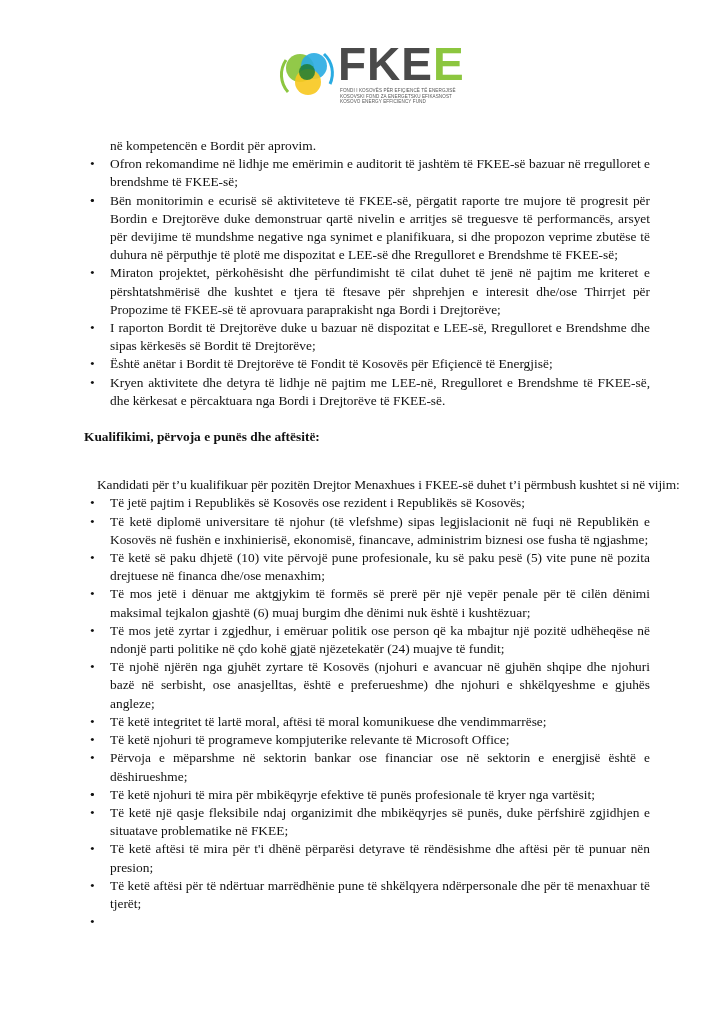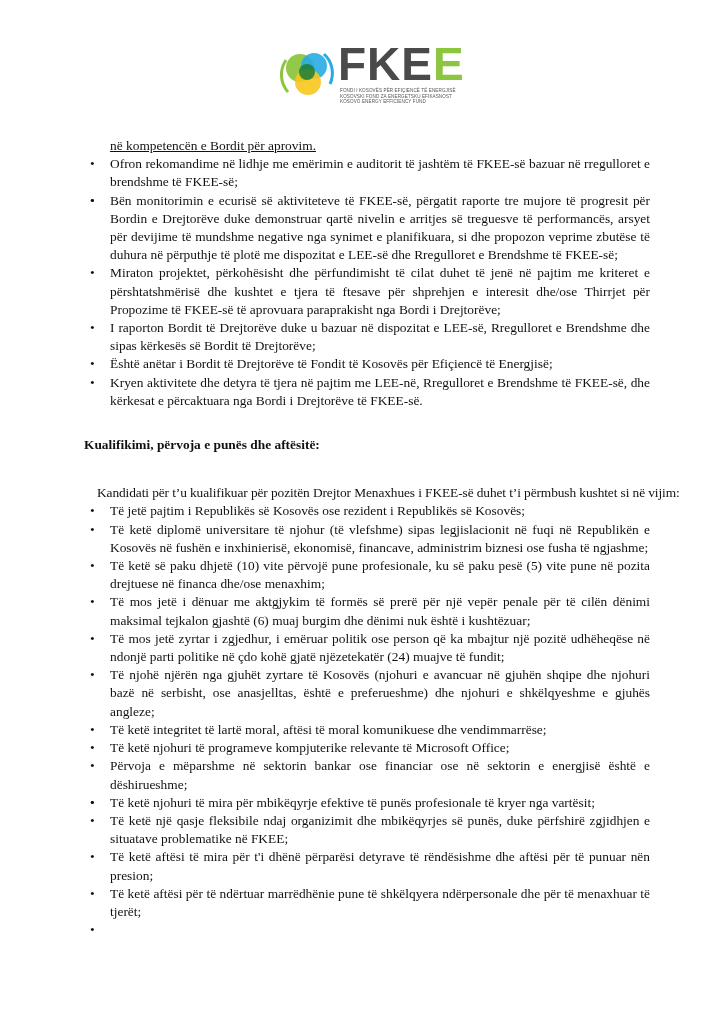--- a/index.html
+++ b/index.html
@@ -6,25 +6,25 @@
   body { width: 725px; height: 1024px; position: relative; overflow: hidden;
          font-family: "Liberation Serif", serif; color: #111; }
   .logo { position: absolute; left: 278px; top: 40px; width: 175px; height: 70px; }
   .logo svg { position: absolute; left: 0; top: 0; }
   .logo-word { position: absolute; left: 60px; top: 4px; font-family: "Liberation Sans", sans-serif;
                font-weight: bold; font-size: 46px; letter-spacing: 1px; color: #4a4a4a; line-height: 40px; }
   .logo-word .last { color: #8cc63f; }
   .logo-sub { position: absolute; left: 62px; top: 48px; font-family: "Liberation Sans", sans-serif;
               font-size: 4.6px; line-height: 5.6px; color: #555; white-space: nowrap; letter-spacing: 0.1px; }
   .page { position: absolute; left: 84px; top: 137px; width: 566px; font-size: 13.4px; line-height: 18.2px; }
-  .cont { padding-left: 26px; text-decoration: underline; }
+  .cont { padding-left: 26px; }
   ul { list-style: none; margin: 0; padding: 0; }
   li { position: relative; padding-left: 26px; text-align: justify; }
   li .bullet { position: absolute; left: 6px; top: 0; }
-  .heading { font-weight: bold; margin-top: 26px; }
+  .heading { font-weight: bold; margin-top: 18px; }
   .intro { margin-top: 30px; padding-left: 13px; white-space: nowrap; letter-spacing: -0.1px; }
 </style>
 </head>
 <body>
 
 <div class="logo">
   <svg width="60" height="70" viewBox="0 0 60 70">
     <path d="M8 20 A26 26 0 0 0 10 52" stroke="#8cc63f" stroke-width="3" fill="none"></path>
     <path d="M46 14 A26 26 0 0 1 52 44" stroke="#29abe2" stroke-width="3" fill="none"></path>
     <circle cx="22" cy="28" r="14" fill="#8cc63f" opacity="0.95"></circle>
@@ -42,21 +42,21 @@
 
 <div class="page">
   <div class="cont">në kompetencën e Bordit për aprovim.</div>
   <ul>
     <li><span class="bullet">•</span><span>Ofron rekomandime në lidhje me emërimin e auditorit të jashtëm të FKEE-së bazuar në rregulloret e brendshme të FKEE-së;</span></li>
     <li><span class="bullet">•</span></li>
     <li><span class="bullet">•</span><span>Bën monitorimin e ecurisë së aktiviteteve të FKEE-së, përgatit raporte tre mujore të progresit për Bordin e Drejtorëve duke demonstruar qartë nivelin e arritjes së treguesve të performancës, arsyet për devijime të mundshme negative nga synimet e planifikuara, si dhe propozon veprime zbutëse të duhura në përputhje të plotë me dispozitat e LEE-së dhe Rregulloret e Brendshme të FKEE-së;</span></li>
     <li><span class="bullet">•</span><span>Miraton projektet, përkohësisht dhe përfundimisht të cilat duhet të jenë në pajtim me kriteret e përshtatshmërisë dhe kushtet e tjera të ftesave për shprehjen e interesit dhe/ose Thirrjet për Propozime të FKEE-së të aprovuara paraprakisht nga Bordi i Drejtorëve;</span></li>
     <li><span class="bullet">•</span><span>I raporton Bordit të Drejtorëve duke u bazuar në dispozitat e LEE-së, Rregulloret e Brendshme dhe sipas kërkesës së Bordit të Drejtorëve;</span></li>
     <li><span class="bullet">•</span><span>Është anëtar i Bordit të Drejtorëve të Fondit të Kosovës për Efiçiencë të Energjisë;</span></li>
-    <li><span class="bullet">•</span><span>Kryen aktivitete dhe detyra të tjera në pajtim me LEE-në, Rregulloret e Brendshme të FKEE-së, dhe kërkesat e përcaktuara nga Bordi i Drejtorëve të FKEE-së.</span></li>
+    <li><span class="bullet">•</span><span>Kryen aktivitete dhe detyra të lidhje në pajtim me LEE-në, Rregulloret e Brendshme të FKEE-së, dhe kërkesat e përcaktuara nga Bordi i Drejtorëve të FKEE-së.</span></li>
   </ul>
 
   <div class="heading">Kualifikimi, përvoja e punës dhe aftësitë:</div>
   <div class="intro">Kandidati për t’u kualifikuar për pozitën Drejtor Menaxhues i FKEE-së duhet t’i përmbush kushtet si në vijim:</div>
 
   <ul>
     <li><span class="bullet">•</span><span>Të jetë pajtim i Republikës së Kosovës ose rezident i Republikës së Kosovës;</span></li>
     <li><span class="bullet">•</span><span>Të ketë diplomë universitare të njohur (të vlefshme) sipas legjislacionit në fuqi në Republikën e Kosovës në fushën e inxhinierisë, ekonomisë, financave, administrim biznesi ose fusha të ngjashme;</span></li>
     <li><span class="bullet">•</span><span>Të ketë së paku dhjetë (10) vite përvojë pune profesionale, ku së paku pesë (5) vite pune në pozita drejtuese në financa dhe/ose menaxhim;</span></li>
     <li><span class="bullet">•</span><span>Të mos jetë i dënuar me aktgjykim të formës së prerë për një vepër penale për të cilën dënimi maksimal tejkalon gjashtë (6) muaj burgim dhe dënimi nuk është i kushtëzuar;</span></li>

